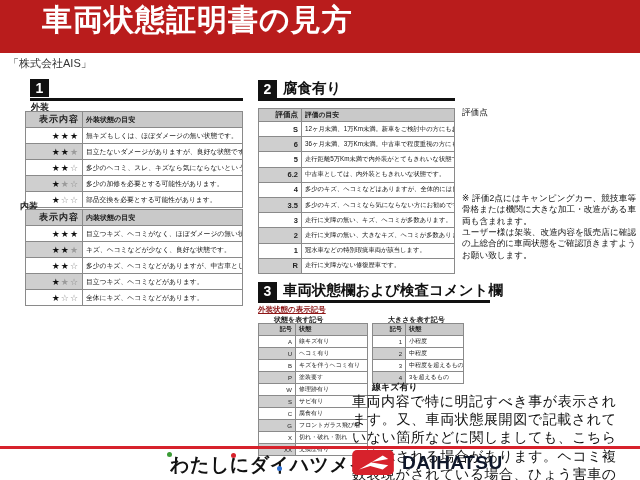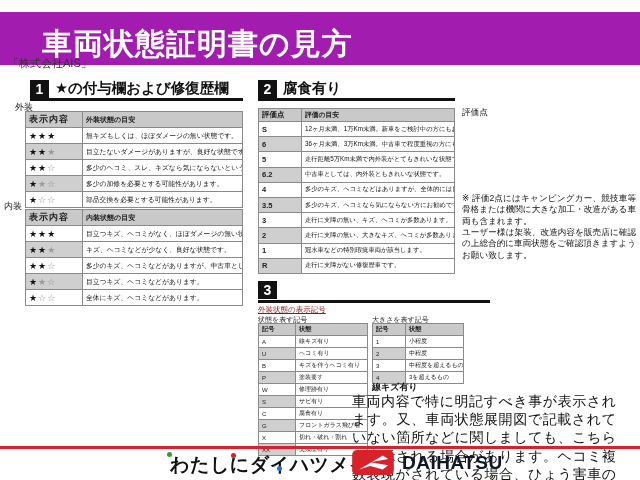--- a/index.html
+++ b/index.html
@@ -5,40 +5,40 @@
   html,body{margin:0;padding:0;}
   body{
     width:640px;height:480px;position:relative;overflow:hidden;
     background:#ffffff;
     font-family:"Liberation Sans","DejaVu Sans",sans-serif;
     color:#222;
   }
   
   .top-banner{
     position:absolute;left:0;top:0;width:640px;height:53px;
-    background:#a21caf;color:#fff;display:flex;align-items:flex-end;margin-top:12px;
+    background:#b91c1c;color:#fff;display:flex;align-items:flex-start;
   }
   .top-banner .t1{font-size:30px;font-weight:bold;margin-left:42px;letter-spacing:1px;}
   .top-banner .t2{font-size:30px;font-weight:bold;margin-left:58px;}
   .company{position:absolute;left:8px;top:56px;font-size:11px;color:#333;}
   
   .sec-head{position:absolute;display:flex;align-items:center;}
   .sec-num{
     background:#111;color:#fff;font-weight:bold;font-size:14px;
     width:19px;height:18px;display:flex;align-items:center;justify-content:center;
     margin-right:6px;flex:0 0 auto;
   }
   .sec-title{font-size:14.5px;font-weight:bold;color:#111;white-space:nowrap;}
   .sec-rule{position:absolute;height:3px;background:#111;}
-  .tbl-label{position:absolute;font-weight:normal;font-size:9px;color:#222;}
+  .tbl-label{position:absolute;font-weight:bold;font-size:9px;color:#222;margin-left:16px;}
   
   table{border-collapse:collapse;table-layout:fixed;position:absolute;background:#fff;}
   th,td{border:1px solid #8a8a8a;padding:1px 3px;overflow:hidden;white-space:nowrap;}
   th{background:#c9c9c9;font-weight:bold;text-align:left;}
-  td.sym,th.sym{text-align:left;}
+  td.sym,th.sym{text-align:right;}
   tbody tr:nth-child(even) td.sym{background:#cfcfcf;}
   
   .t-star{left:25px;width:218px;font-size:7px;}
   .t-star th{font-size:7px;height:11px;}
   .t-star td{height:13px;}
   .t-star .sym{width:50px;font-size:9px;letter-spacing:1px;}
   .t-star .desc{font-size:6.8px;color:#111;}
   .st-full{color:#111;} .st-half{color:#9a9a9a;} .st-empty{color:#8a8a8a;}
   
   .t-eval{left:258px;top:108px;width:197px;font-size:6.5px;}
@@ -52,21 +52,21 @@
   .t-cond td{height:8.5px;}
   .t-cond .sym{width:30px;}
   .t-size{left:372px;top:323px;width:92px;font-size:6px;}
   .t-size th{font-size:6.2px;height:8px;}
   .t-size td{height:8.5px;}
   .t-size .sym{width:26px;}
   
   .note-block{position:absolute;left:462px;top:107px;width:174px;font-size:8.6px;line-height:1.32;color:#111;text-align:justify;}
   .note-title{font-weight:normal;}
   .note2-block{position:absolute;left:462px;top:193px;width:174px;font-size:8.6px;line-height:1.32;color:#111;white-space:pre-line;text-align:justify;}
-  .sub-heading{position:absolute;left:258px;top:305px;font-size:7.5px;font-weight:normal;color:#8d1616;text-decoration:underline;}
+  .sub-heading{position:absolute;left:258px;top:305px;font-size:7.5px;font-weight:bold;color:#8d1616;text-decoration:underline;}
   .comment-title{position:absolute;left:372px;top:381px;font-size:9px;font-weight:bold;color:#111;}
   .comment-body{position:absolute;left:352px;top:392px;width:264px;font-size:14px;line-height:1.3;color:#111;text-align:justify;}
   
   .footer-rule{position:absolute;left:0;top:446px;width:640px;height:3px;background:#d7222c;}
   .slogan{position:absolute;left:170px;top:452px;font-size:19px;font-weight:bold;color:#111;letter-spacing:0.5px;}
   .accent{position:absolute;border-radius:50%;}
   .accent.green{left:167px;top:452px;width:5px;height:5px;background:#3a9b35;}
   .accent.red{left:231px;top:453px;width:5px;height:5px;background:#d7222c;}
   .accent.blue{left:277px;top:466px;width:5px;height:5px;background:#2a6fd6;}
   .brand{position:absolute;left:352px;top:450px;display:flex;align-items:center;}
@@ -76,21 +76,20 @@
 </head>
 <body>
 
 <div class="top-banner">
   <span class="t1">車両状態証明書の見方</span>
 </div>
 <div class="company">「株式会社AIS」</div>
 
 <div class="sec-head" style="left:30px;top:79px;">
   <span class="sec-num">1</span>
-  <span class="sec-title">★の付与欄および修復歴欄</span>
 </div>
 <div class="sec-rule" style="left:30px;top:98px;width:213px;"></div>
 
 <div class="tbl-label" style="left:15px;top:101px;">外装</div>
 <table class="t-star" style="top:111px;">
   <thead>
     <tr>
       <th class="sym">表示内容</th>
       <th>外装状態の目安</th>
     </tr>
@@ -226,20 +225,21 @@
 </table>
 
 <div class="note-block">
   <div class="note-title">評価点</div>
 </div>
 <div class="note2-block">※ 評価2点にはキャンピングカー、競技車等骨格または機関に大きな加工・改造がある車両も含まれます。
 ユーザー様は架装、改造内容を販売店に確認の上総合的に車両状態をご確認頂きますようお願い致します。</div>
 
 <div class="sec-head" style="left:258px;top:281px;">
   <span class="sec-num">3</span>
+  <span class="sec-title">車両状態欄および検査コメント欄</span>
 </div>
 <div class="sec-rule" style="left:258px;top:300px;width:232px;"></div>
 
 <div class="sub-heading">外装状態の表示記号</div>
 
 <div class="tbl-label" style="left:258px;top:315px;font-size:7px;">状態を表す記号</div>
 <table class="t-cond">
   <thead>
     <tr>
       <th class="sym">記号</th>

